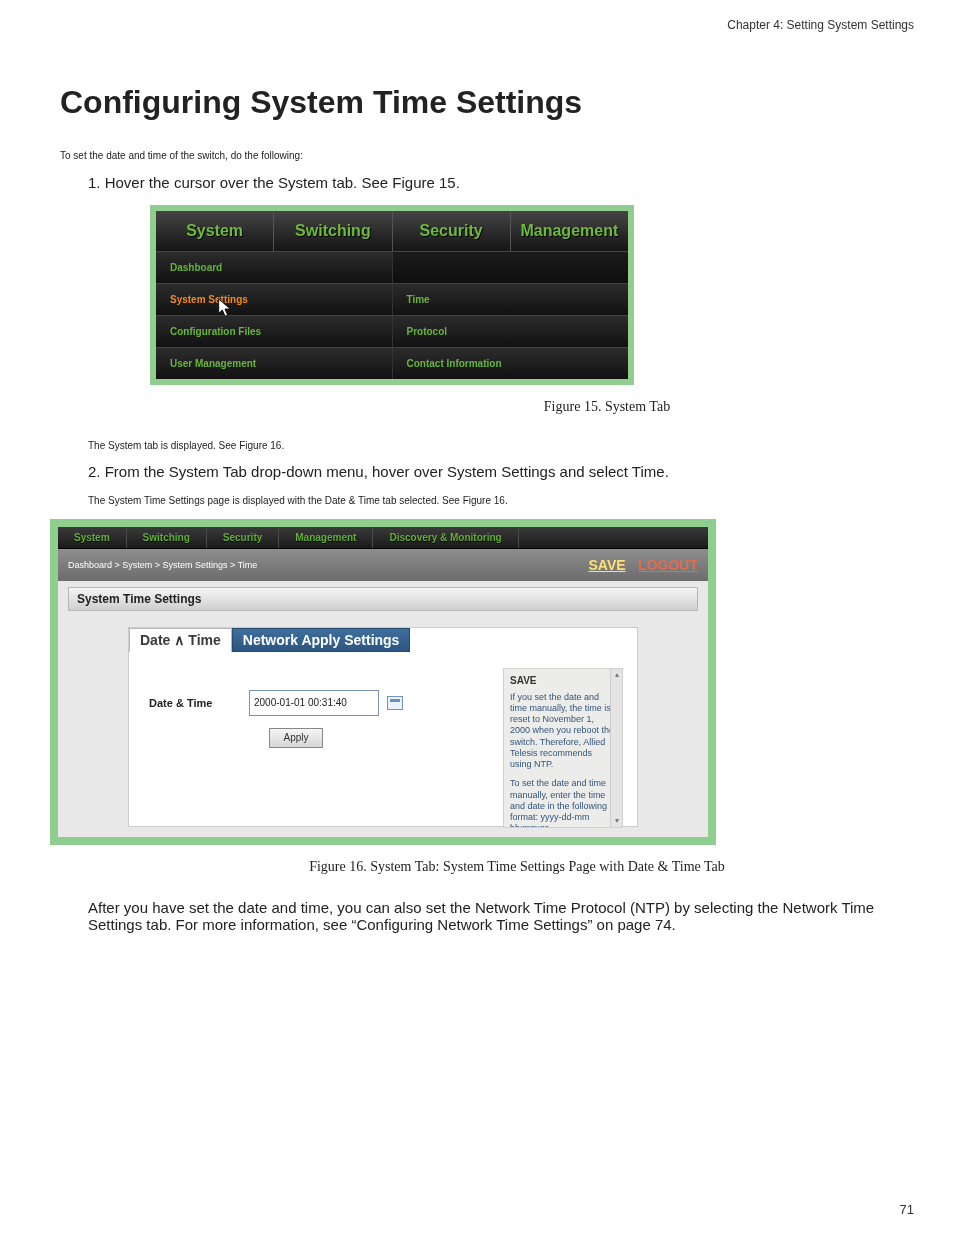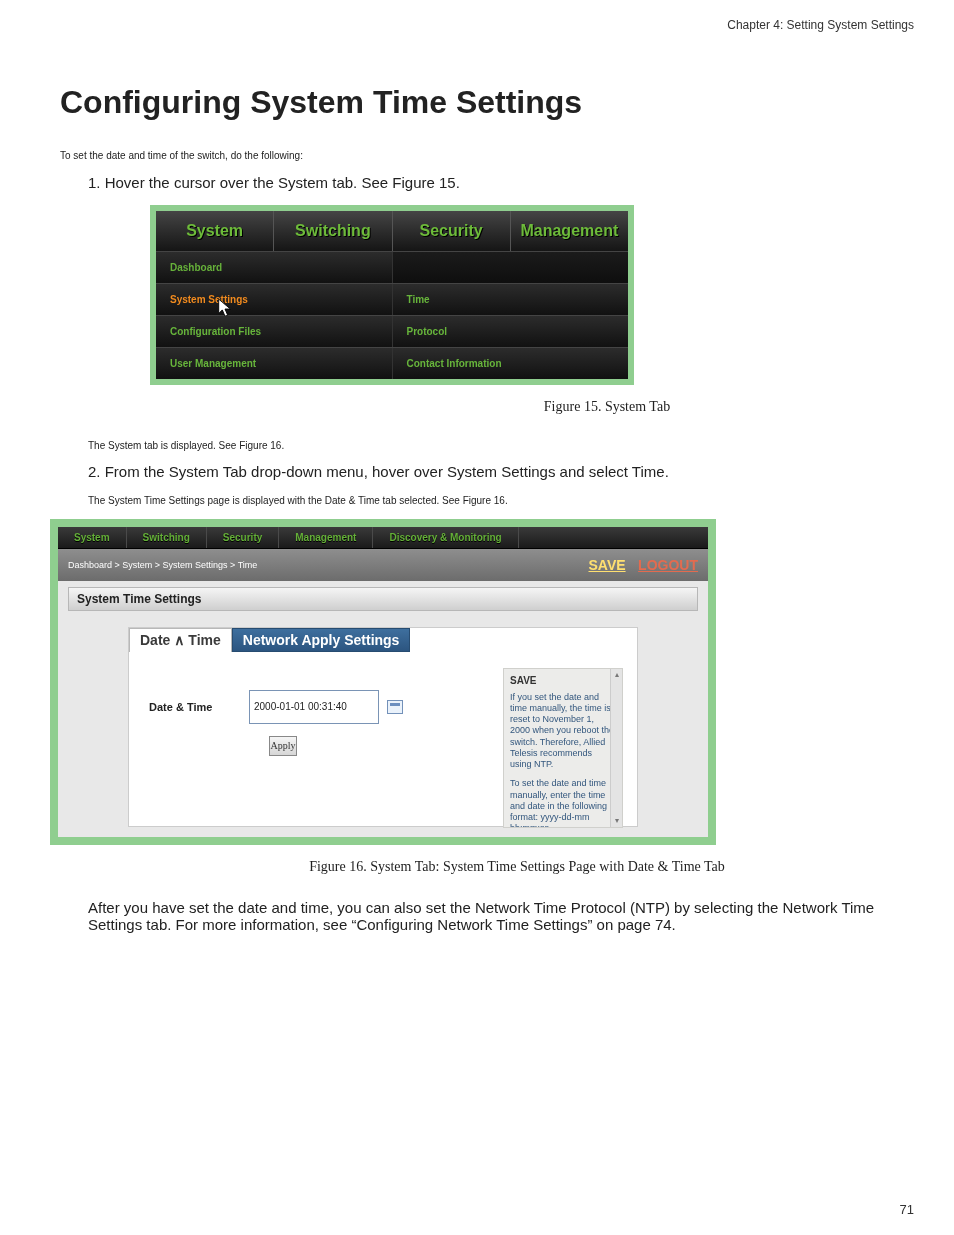--- a/index.html
+++ b/index.html
@@ -153,47 +153,46 @@
     font-weight: bold;
     border: 1px solid #274c71;
   }
   .s2-form-row {
     display: flex;
     align-items: center;
     margin: 30px 0 12px 10px;
   }
   .s2-label { width: 100px; font-size: 11px; font-weight: bold; color: #222; }
   .s2-input {
-    width: 130px; height: 34px;
+    width: 130px; height: 26px;
     border: 1px solid #7a94b5;
     font-size: 10px;
     padding: 0 4px;
     color: #222;
   }
   .cal-icon {
     width: 16px; height: 14px;
     border: 1px solid #7391b9;
     background: #eaf2fb;
     margin-left: 8px;
     position: relative;
   }
   .cal-icon::before {
     content: "";
     position: absolute; left: 2px; top: 2px; right: 2px; height: 3px;
     background: #6c8fbf;
   }
   .s2-apply {
     margin: 10px 0 0 130px;
-    width: 28px; height: 20px;
+    width: 54px; height: 20px;
     border: 1px solid #888;
     background: linear-gradient(#f5f5f5,#d6d6d6);
     font-size: 10px;
     display: flex; align-items: center; justify-content: center;
     color: #333;
-    font-family: Liberation Serif, serif;
   }
 
   .help-panel {
     position: absolute;
     right: 14px; top: 40px;
     width: 120px;
     height: 160px;
     background: #ececea;
     border: 1px solid #d0d0cc;
     font-size: 9px;

